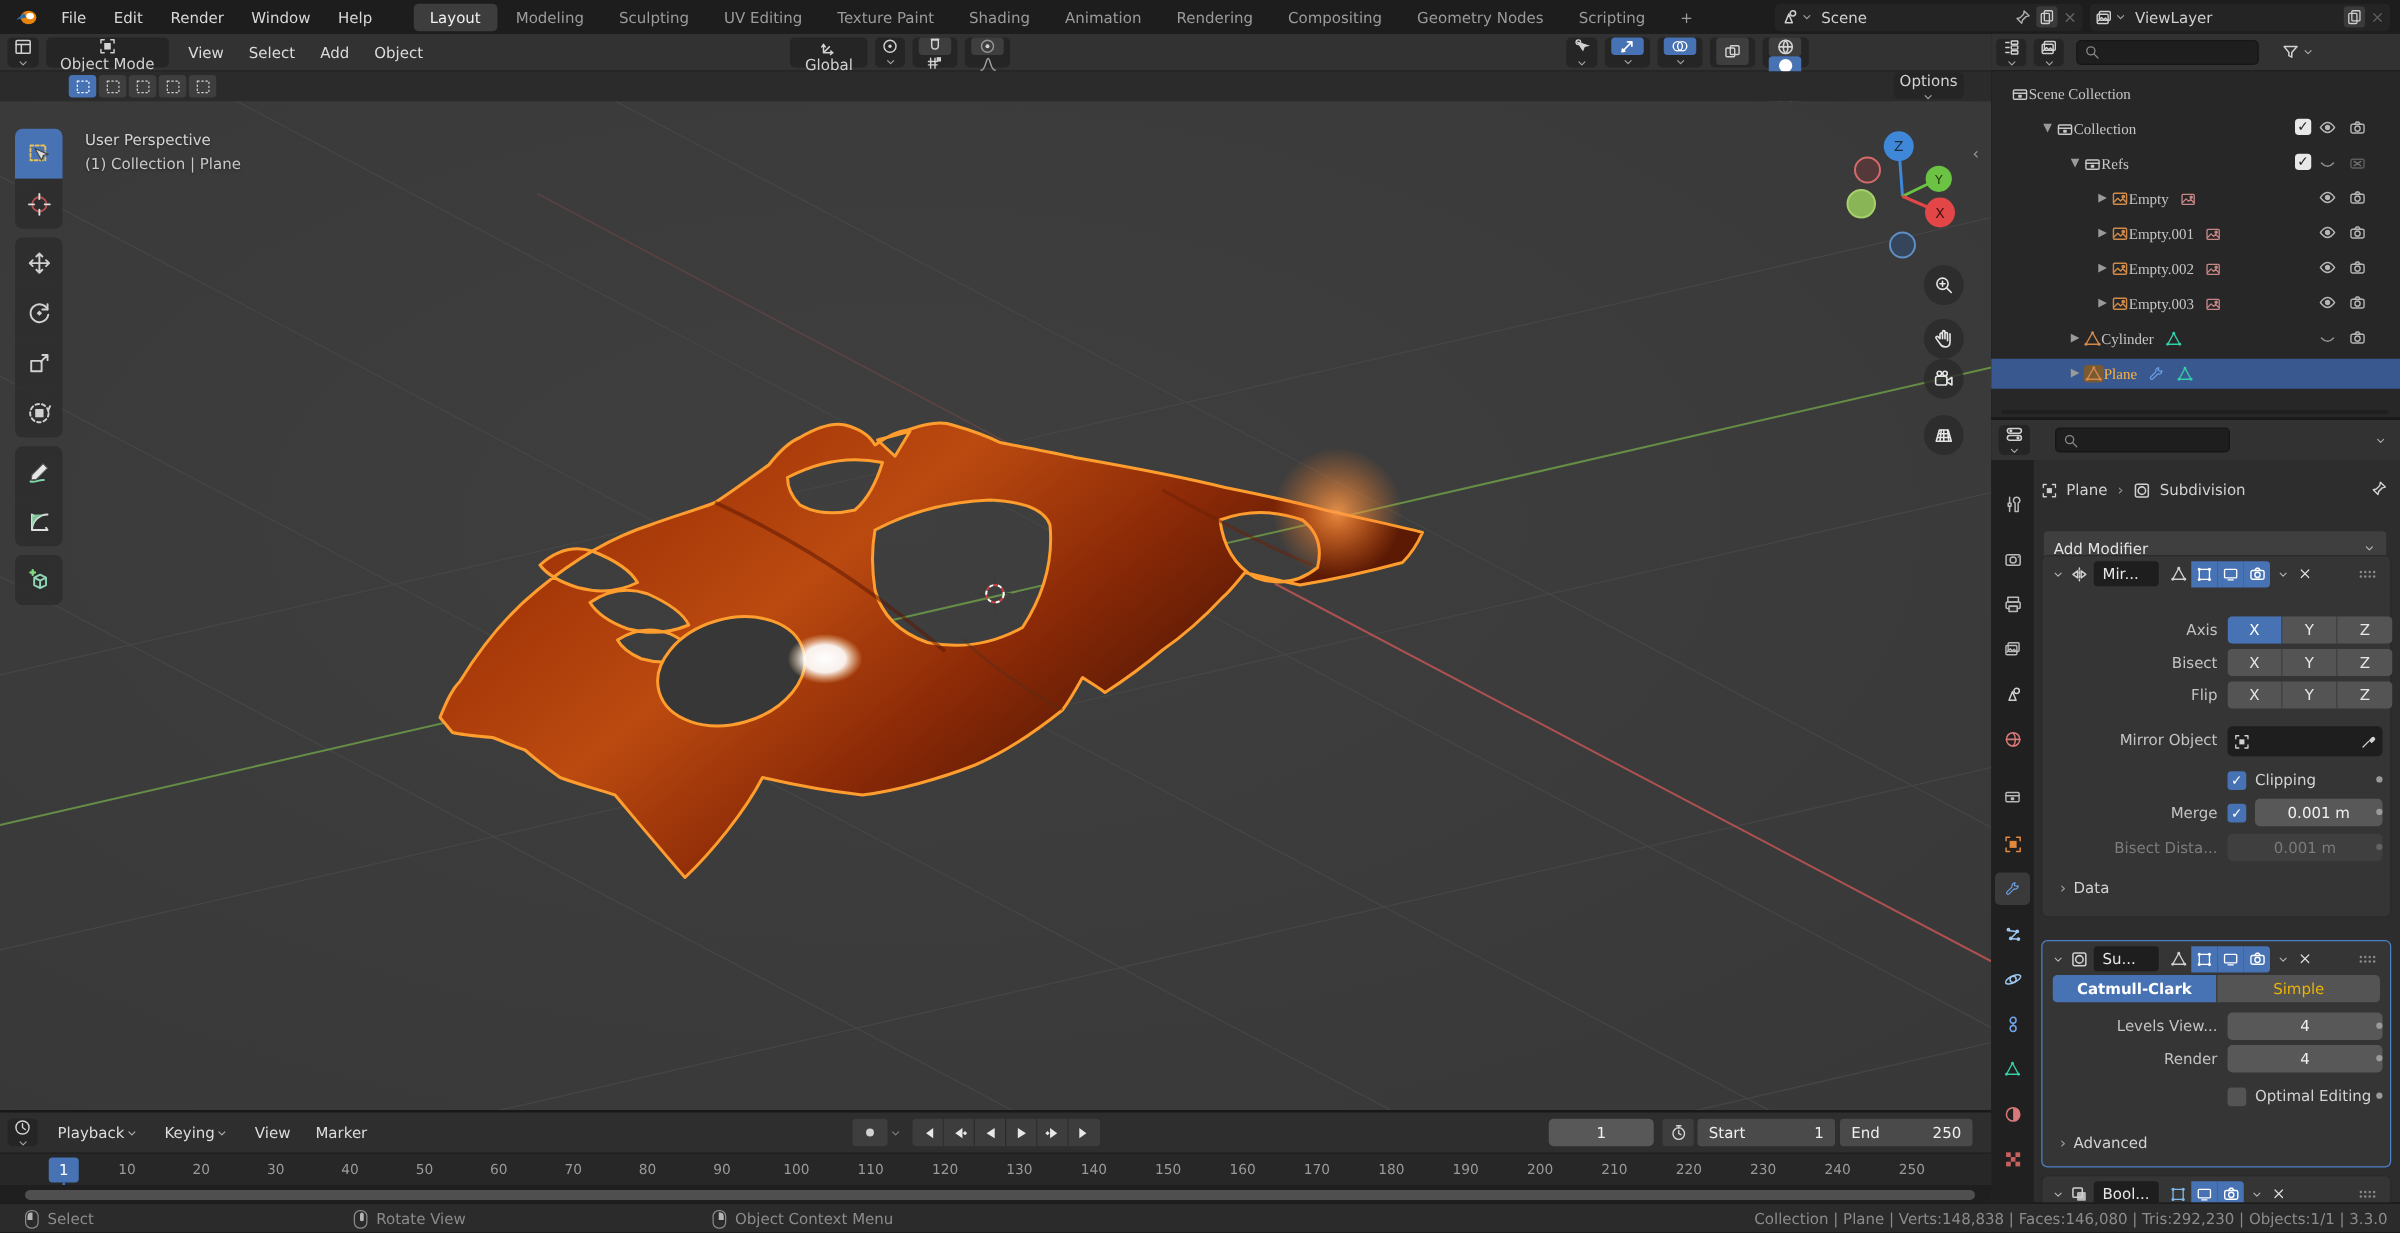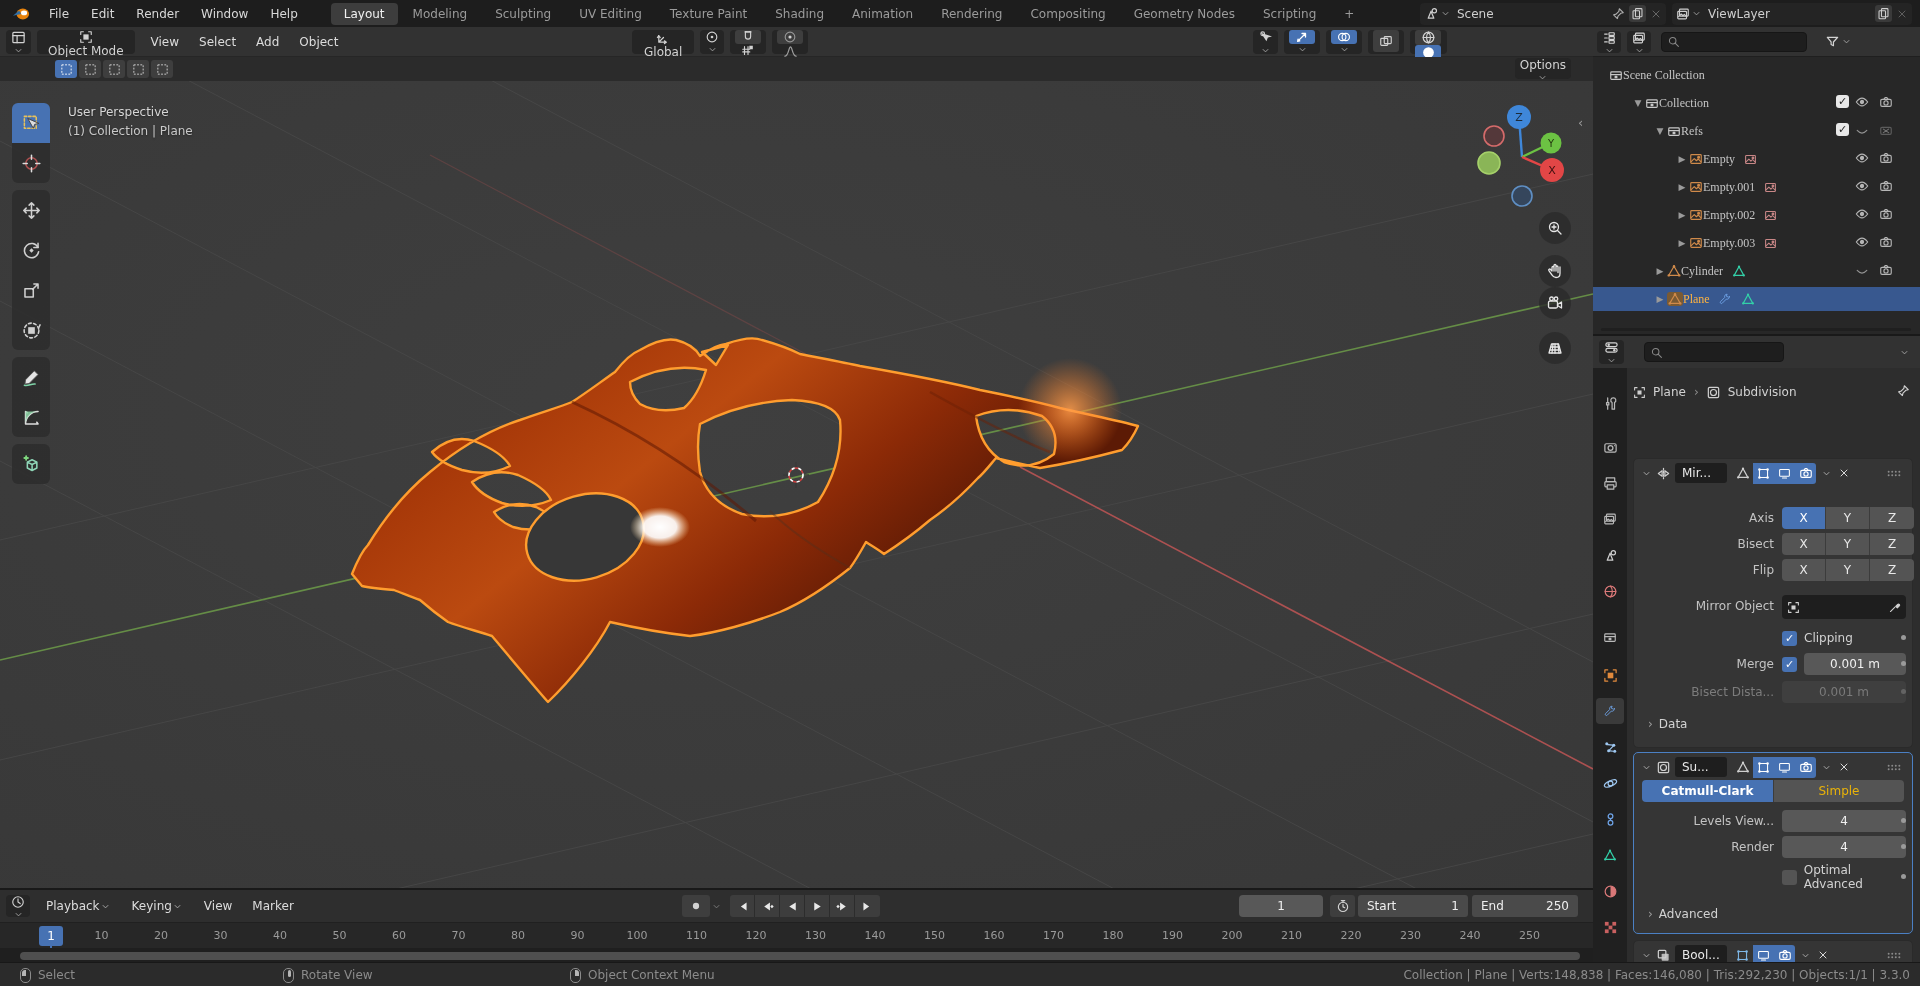--- a/index.html
+++ b/index.html
@@ -1092,22 +1092,30 @@
           </svg>
         </span>
       <span>Subdivision</span>
     </div>
     <span class="abs" style="right:10px; top:48px">
         <svg width="14" height="14" viewBox="0 0 16 16" fill="none" stroke="currentColor" stroke-width="1.3" stroke-linecap="round" stroke-linejoin="round">
           <path d="M9.5 2l4.5 4.5-2.8.7-3.2 3.2-.7 2.8L3 8.9l2.8-.7L9 5z"></path>
         </svg>
       </span>
 
-
-    <div class="panel" style="top:122px; height:290px">
+    <div class="bigbtn" style="left:41px; top:88px; width:276px; height:29px">
+      <span>Add Modifier</span>
+      <span class="chev" style="position:absolute; right:8px">
+          <svg width="11" height="11" viewBox="0 0 16 16" fill="none" stroke="currentColor" stroke-width="1.3" stroke-linecap="round" stroke-linejoin="round">
+            <path d="M4.5 6.5l3.5 3.5 3.5-3.5"></path>
+          </svg>
+        </span>
+    </div>
+
+    <div class="panel" style="top:108px; height:290px">
       <div class="panel-hd">
         <span class="chev">
             <svg width="11" height="11" viewBox="0 0 16 16" fill="none" stroke="currentColor" stroke-width="1.3" stroke-linecap="round" stroke-linejoin="round">
               <path d="M4.5 6.5l3.5 3.5 3.5-3.5"></path>
             </svg>
           </span>
         <span style="margin:0 4px; color:#cfcfcf">
             <svg width="15" height="15" viewBox="0 0 16 16" fill="none" stroke="currentColor" stroke-width="1.3" stroke-linecap="round" stroke-linejoin="round">
               <path d="M8 2.5v11" stroke-dasharray="1.8 1.5"></path>
               <path d="M6.5 5L2.5 8l4 3zM9.5 5l4 3-4 3z"></path>
@@ -1302,21 +1310,21 @@
         <span class="halfbtn" style="width:131px; border-left:1px solid #3c3c3c">Simple</span>
       </div>
       <div class="plabel" style="left:0; top:61px; width:140px">Levels View...</div>
       <div class="valfield prow" style="left:148px; top:57px; width:124px">4</div>
       <span class="animdot" style="top:65px"></span>
       <div class="plabel" style="left:0; top:87px; width:140px">Render</div>
       <div class="valfield prow" style="left:148px; top:83px; width:124px">4</div>
       <span class="animdot" style="top:91px"></span>
       <div class="prow" style="left:148px; top:113px">
         <span class="checkbox off"></span>
-        <span style="margin-left:7px">Optimal Advanced</span>
+        <span style="margin-left:7px">Optimal Editing</span>
       </div>
         <span class="animdot" style="top:121px"></span>
       <div class="prow" style="left:14px; top:150px">
         <span style="color:#9e9e9e; margin-right:6px">›</span>
           <span>Advanced</span>
       </div>
     </div>
 
     <div class="panel" style="top:604px; height:30px; overflow:hidden">
       <div class="panel-hd">

